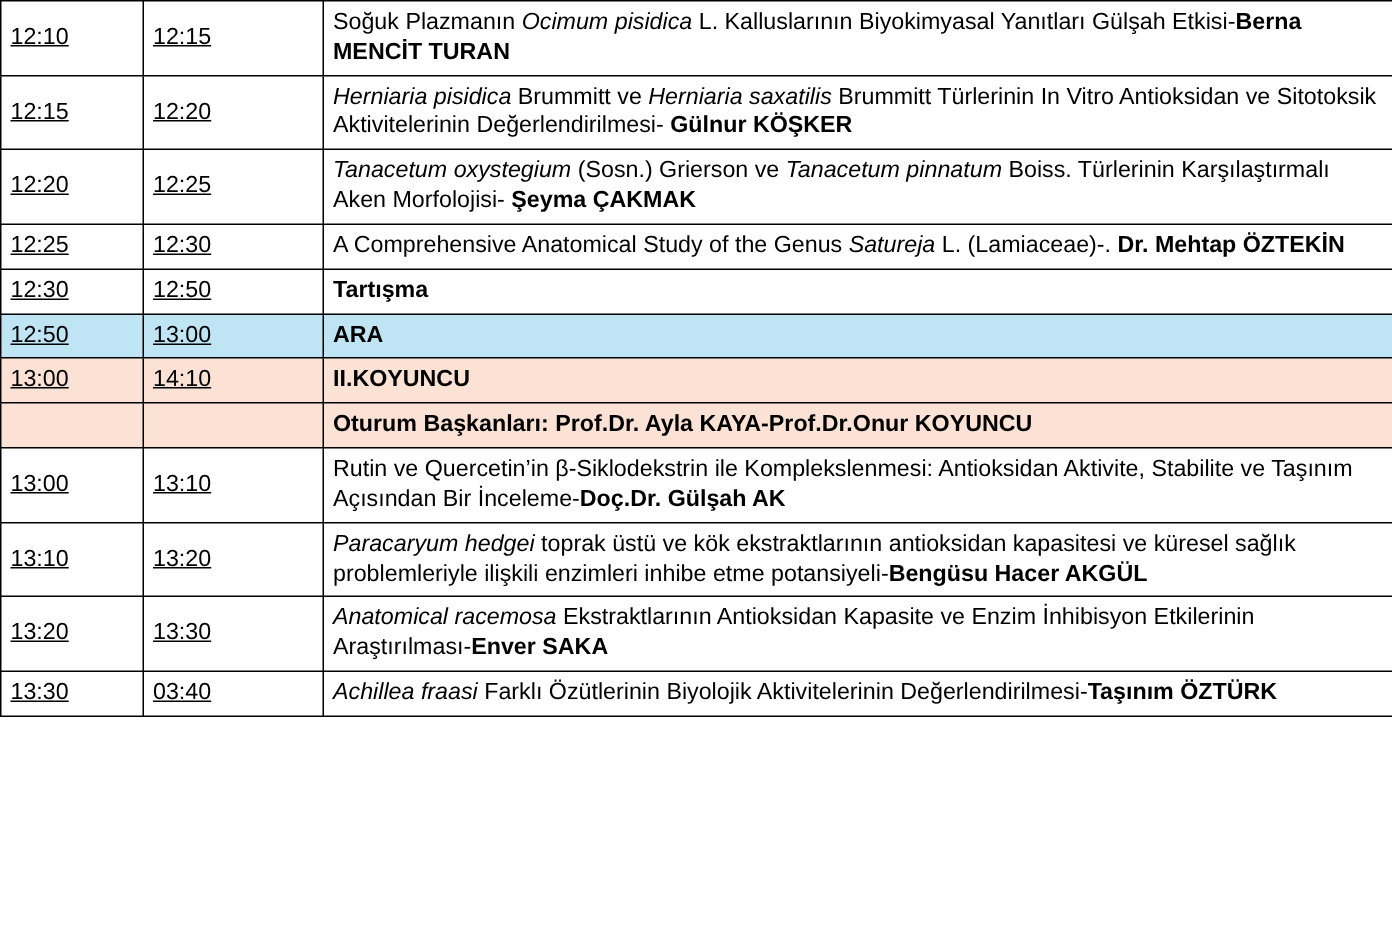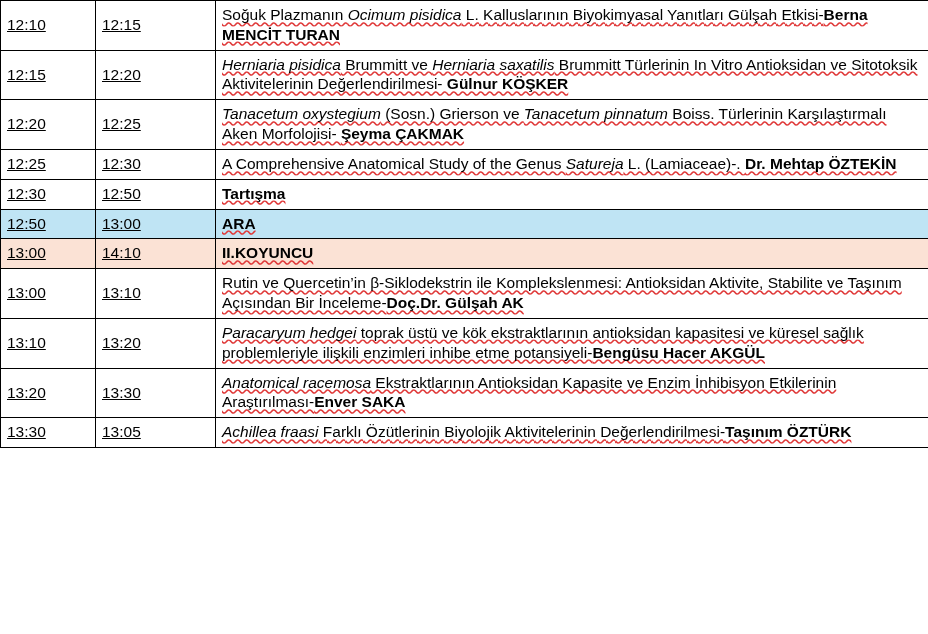--- a/index.html
+++ b/index.html
@@ -42,21 +42,20 @@
   }
   tr.row-blue td { background: #bfe4f4; }
   tr.row-peach td { background: #fbe2d5; }
 
   .ital { font-style: italic; }
   .bold { font-weight: bold; }
   .desc-text { display: block; }
 
   
   .sp {
-    text-decoration: underline;
     text-decoration-color: #e03a3a;
     text-decoration-style: wavy;
     text-decoration-skip-ink: none;
   }
 </style>
 </head>
 <body>
 
 <table class="schedule">
   <colgroup>
@@ -107,20 +106,27 @@
           <span class="desc-text"><span class="bold sp">ARA</span></span>
         </td>
       </tr>
       <tr class="row-peach">
         <td class="time">13:00</td>
         <td class="time">14:10</td>
         <td class="desc">
           <span class="desc-text"><span class="bold sp">II.KOYUNCU</span></span>
         </td>
       </tr>
+      <tr class="row-peach">
+        <td class="time"></td>
+        <td class="time"></td>
+        <td class="desc">
+          <span class="desc-text"><span class="bold sp">Oturum Başkanları: Prof.Dr. Ayla KAYA-Prof.Dr.Onur KOYUNCU</span></span>
+        </td>
+      </tr>
       <tr>
         <td class="time">13:00</td>
         <td class="time">13:10</td>
         <td class="desc">
           <span class="desc-text"><span class="sp">Rutin ve Quercetin’in β-Siklodekstrin ile Komplekslenmesi: Antioksidan Aktivite, Stabilite ve Taşınım Açısından Bir İnceleme-</span><span class="bold sp">Doç.Dr. Gülşah AK</span></span>
         </td>
       </tr>
       <tr>
         <td class="time">13:10</td>
         <td class="time">13:20</td>
@@ -130,19 +136,19 @@
       </tr>
       <tr>
         <td class="time">13:20</td>
         <td class="time">13:30</td>
         <td class="desc">
           <span class="desc-text"><span class="ital sp">Anatomical racemosa</span><span class="sp"> Ekstraktlarının Antioksidan Kapasite ve Enzim İnhibisyon Etkilerinin Araştırılması-</span><span class="bold sp">Enver SAKA</span></span>
         </td>
       </tr>
       <tr>
         <td class="time">13:30</td>
-        <td class="time">13:05</td>
+        <td class="time">03:40</td>
         <td class="desc">
           <span class="desc-text"><span class="ital sp">Achillea fraasi</span><span class="sp"> Farklı Özütlerinin Biyolojik Aktivitelerinin Değerlendirilmesi-</span><span class="bold sp">Taşınım ÖZTÜRK</span></span>
         </td>
       </tr>
     </tbody>
 </table>
 
 </body></html>

